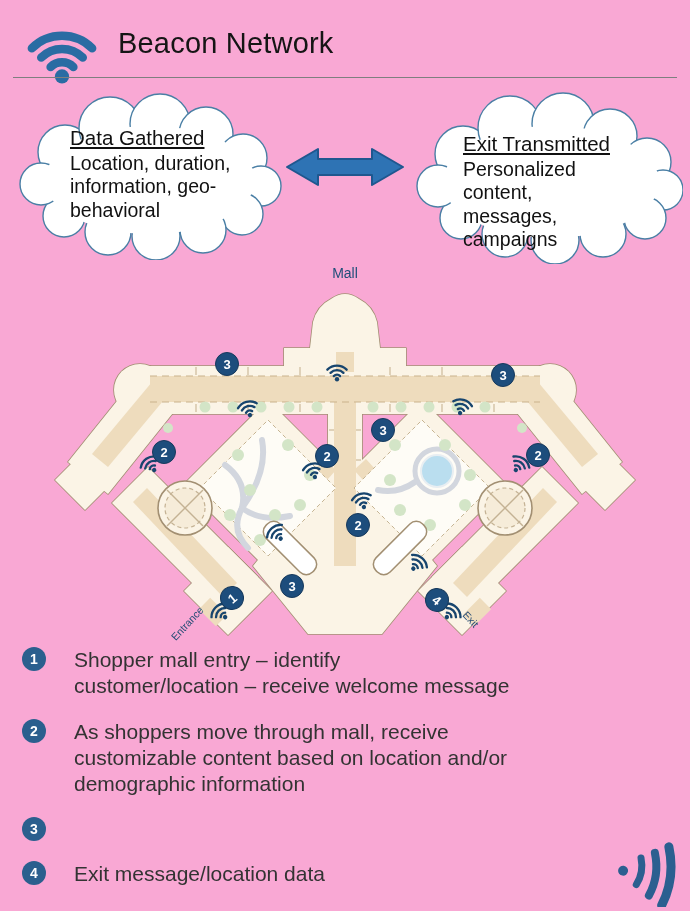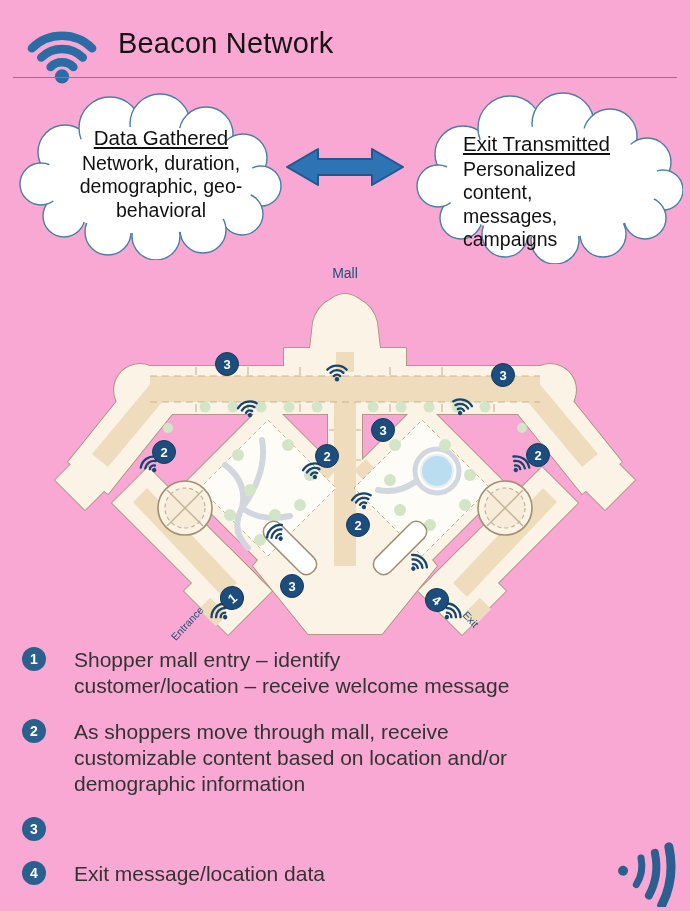--- a/index.html
+++ b/index.html
@@ -6,21 +6,21 @@
   .page{position:relative;width:690px;height:911px;background:#f9a8d4;overflow:hidden;
         font-family:"Liberation Sans","DejaVu Sans",sans-serif;color:#1a1a1a;}
 
   
   .hdr-icon{position:absolute;left:18px;top:12px;}
   .hdr-title{position:absolute;left:118px;top:27px;font-size:29px;color:#151515;letter-spacing:.2px;}
   .hdr-rule{position:absolute;left:13px;top:77px;width:664px;height:1px;background:#7f7f7f;}
 
   
   .cloud{position:absolute;}
-  .cloud-left{left:10px;top:88px;width:275px;height:172px;text-align:center;}
+  .cloud-left{left:10px;top:88px;width:275px;height:172px;}
   .cloud-right{left:405px;top:88px;width:278px;height:176px;}
   .cloud-text{position:absolute;z-index:3;}
   .cloud-left .cloud-text{left:60px;top:38px;width:182px;}
   .cloud-right .cloud-text{left:58px;top:44px;width:168px;}
   .cloud-title{font-size:20.5px;text-decoration:underline;margin:0 0 2px 0;color:#111;}
   .cloud-body{font-size:19.5px;line-height:1.2;color:#111;}
   .arrow-wrap{position:absolute;left:282px;top:142px;}
 
   
   .map-wrap{position:absolute;left:0;top:260px;width:690px;height:392px;}
@@ -80,21 +80,21 @@
           <circle cx="193" cy="142" r="23"></circle>
           <circle cx="146" cy="148" r="24"></circle>
         <circle cx="98" cy="144" r="23"></circle>
           <circle cx="54" cy="128" r="21"></circle>
           <circle cx="31" cy="96" r="21"></circle>
       </g>
       <ellipse cx="140" cy="92" rx="105" ry="54" fill="#fff"></ellipse>
     </svg>
     <div class="cloud-text">
       <div class="cloud-title">Data Gathered</div>
-      <div class="cloud-body">Network, duration, demographic, geo-behavioral</div>
+      <div class="cloud-body">Location, duration, information, geo-behavioral</div>
     </div>
   </div>
 
   <div class="arrow-wrap">
     <svg width="126" height="50" viewBox="0 0 126 50">
       <polygon points="5,25 36,7 36,17 90,17 90,7 121,25 90,43 90,33 36,33 36,43" fill="#2e73b4" stroke="#1f578f" stroke-width="2" stroke-linejoin="round"></polygon>
     </svg>
   </div>
 
   <div class="cloud cloud-right">

